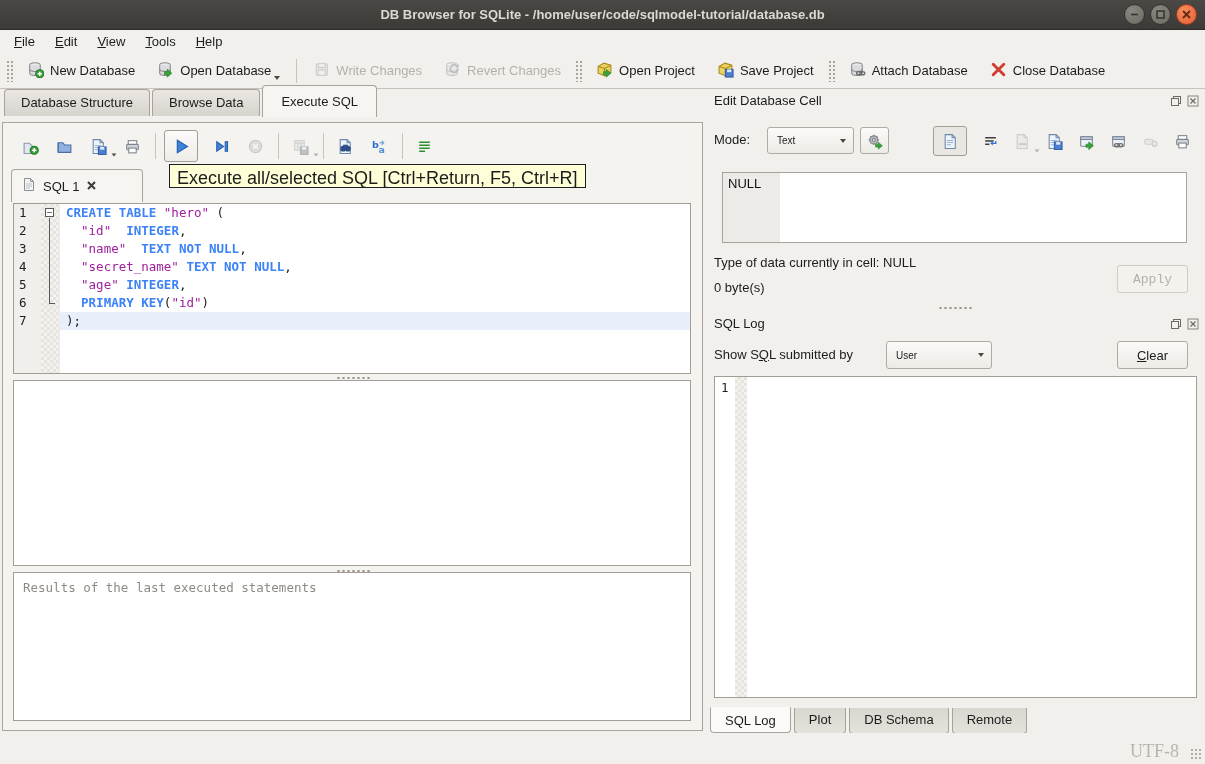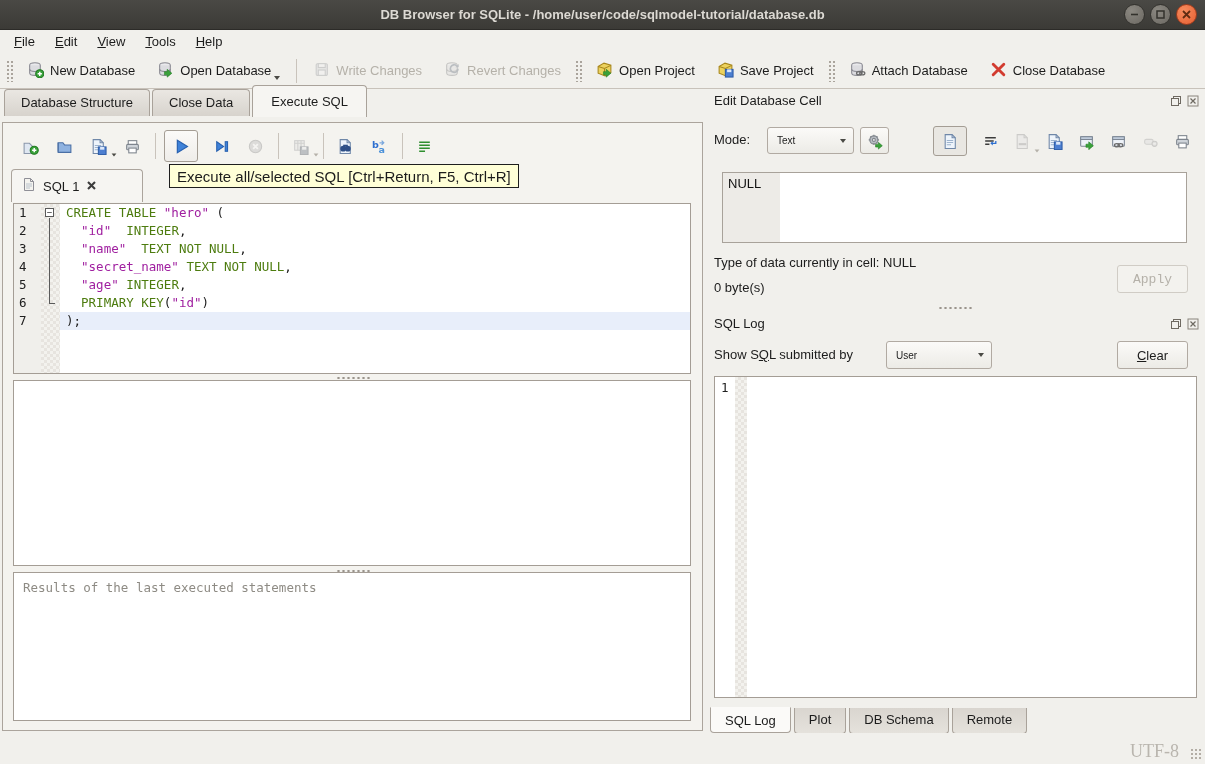--- a/index.html
+++ b/index.html
@@ -50,34 +50,34 @@
     background:linear-gradient(#fbfaf8,#efede9); margin-right:10px; }
   .sicon .caret { position:absolute; right:-6px; bottom:2px; transform:scale(.8); }
   .ssep { width:1px; height:26px; background:#c9c3bb; margin:0 8px 0 2px; }
   
   #sql-doc-tab { position:absolute; left:8px; top:46px; width:132px; height:33px;
     border:1px solid #aba49c; border-bottom:none; border-radius:4px 4px 0 0; background:#f6f5f2;
     display:flex; align-items:center; gap:7px; padding:0 10px; }
   #sql-doc-tab .lbl { font-size:13px; }
   
   #exec-tooltip { position:absolute; left:166px; top:41px; height:24px; z-index:20;
-    background:#ffffd7; border:1px solid #1e1e1e; padding:3px 7px 0; font-size:15px; white-space:nowrap; }
+    background:#ffffd7; border:1px solid #1e1e1e; padding:3px 7px 0; font-size:18px; white-space:nowrap; }
   
   .white-panel { position:absolute; left:10px; width:678px; background:#fff; border:1px solid #a49d95; }
   #editor { top:80px; height:171px; font-family:"DejaVu Sans Mono", monospace; font-size:12.5px; overflow:hidden; }
   #editor .gutter { position:absolute; left:0; top:0; bottom:0; width:27px; background:#f0efeb; }
   #editor .foldmargin { position:absolute; left:27px; top:0; bottom:0; width:19px; background-color:#f3f2ee;
     background-image:linear-gradient(45deg,#e7e4df 25%,transparent 25%,transparent 75%,#e7e4df 75%),
                      linear-gradient(45deg,#e7e4df 25%,transparent 25%,transparent 75%,#e7e4df 75%);
     background-size:6px 6px; background-position:0 0,3px 3px; }
   #editor .gnum { height:18px; line-height:18px; padding-left:5px; color:#202020; }
   #editor .code-area { position:absolute; left:46px; top:0; right:0; bottom:0; }
   .code-row { height:18px; line-height:18px; padding-left:6px; white-space:pre; }
   .code-row.current { background:#e8eefa; }
-  .kw { color:#4d7c0f; font-weight:normal;margin-top:33px; }
+  .kw { color:#3b82f6; font-weight:bold;margin-top:33px; }
   .id { color:#a020a0; }
   .pl { color:#1a1a1a; }
   #fold-box { position:absolute; left:31px; top:4px; width:9px; height:9px; background:#fff;
     border:1px solid #5a5a5a; color:#333; font-size:9px; line-height:7px; text-align:center; z-index:2; }
   #fold-line { position:absolute; left:35px; top:14px; width:6px; height:86px;
     border-left:1px solid #5a5a5a; border-bottom:1px solid #5a5a5a; }
   #panel2 { top:257px; height:186px; }
   #results-panel { top:449px; height:149px; font-family:"DejaVu Sans Mono", monospace;
     font-size:12.5px; color:#8e8b84; padding:7px 9px; }
   .h-splitter { position:absolute; left:50%; width:34px; height:4px; margin-left:-17px;
@@ -228,21 +228,21 @@
       <div class="tb-btn">
         <span><svg width="17" height="17" viewBox="0 0 16 16">
             <path d="M3 3l10 10M13 3L3 13" stroke="#d23b2f" stroke-width="2.7" stroke-linecap="round"></path>
           </svg></span>
         <span>Close Database</span>
       </div>
     </div>
 
   <div id="main-tabs">
       <div class="mtab">Database Structure</div>
-      <div class="mtab">Close Data</div>
+      <div class="mtab">Browse Data</div>
       <div class="mtab active">Execute SQL</div>
     </div>
 
   <div id="left-frame">
     <div id="sql-toolbar">
         <span class="sicon">
           <svg width="17" height="17" viewBox="0 0 16 16">
             <path d="M2 5h5l3 3v6.5H2z" fill="#dfe7f2" stroke="#8a97ab"></path>
             <circle cx="11.5" cy="11.5" r="3.8" fill="#3aa13a" stroke="#1f7a1f"></circle>
             <path d="M9.5 11.5h4M11.5 9.5v4" stroke="#fff" stroke-width="1.4"></path>

